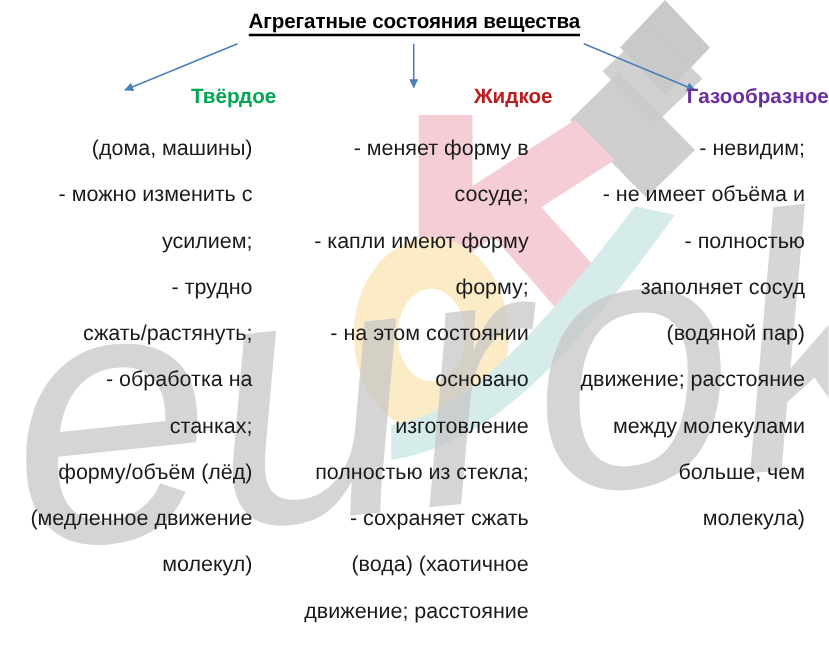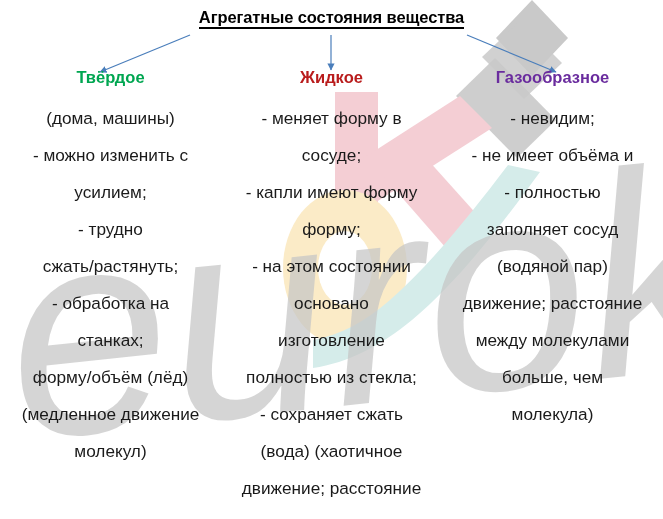--- a/index.html
+++ b/index.html
@@ -66,21 +66,21 @@
     position: absolute;
     left: 0;
     top: 66px;
     width: 663px;
     display: flex;
     flex-direction: row;
     align-items: flex-start;
   }
   .column {
     width: 221px;
-    text-align: center;
+    text-align: right;
   }
   .col-header {
     font-size: 16.5px;
     font-weight: bold;
     line-height: 22px;
     margin-bottom: 12px;
     white-space: nowrap;
   }
   .col-lines {
     font-size: 17.2px;

